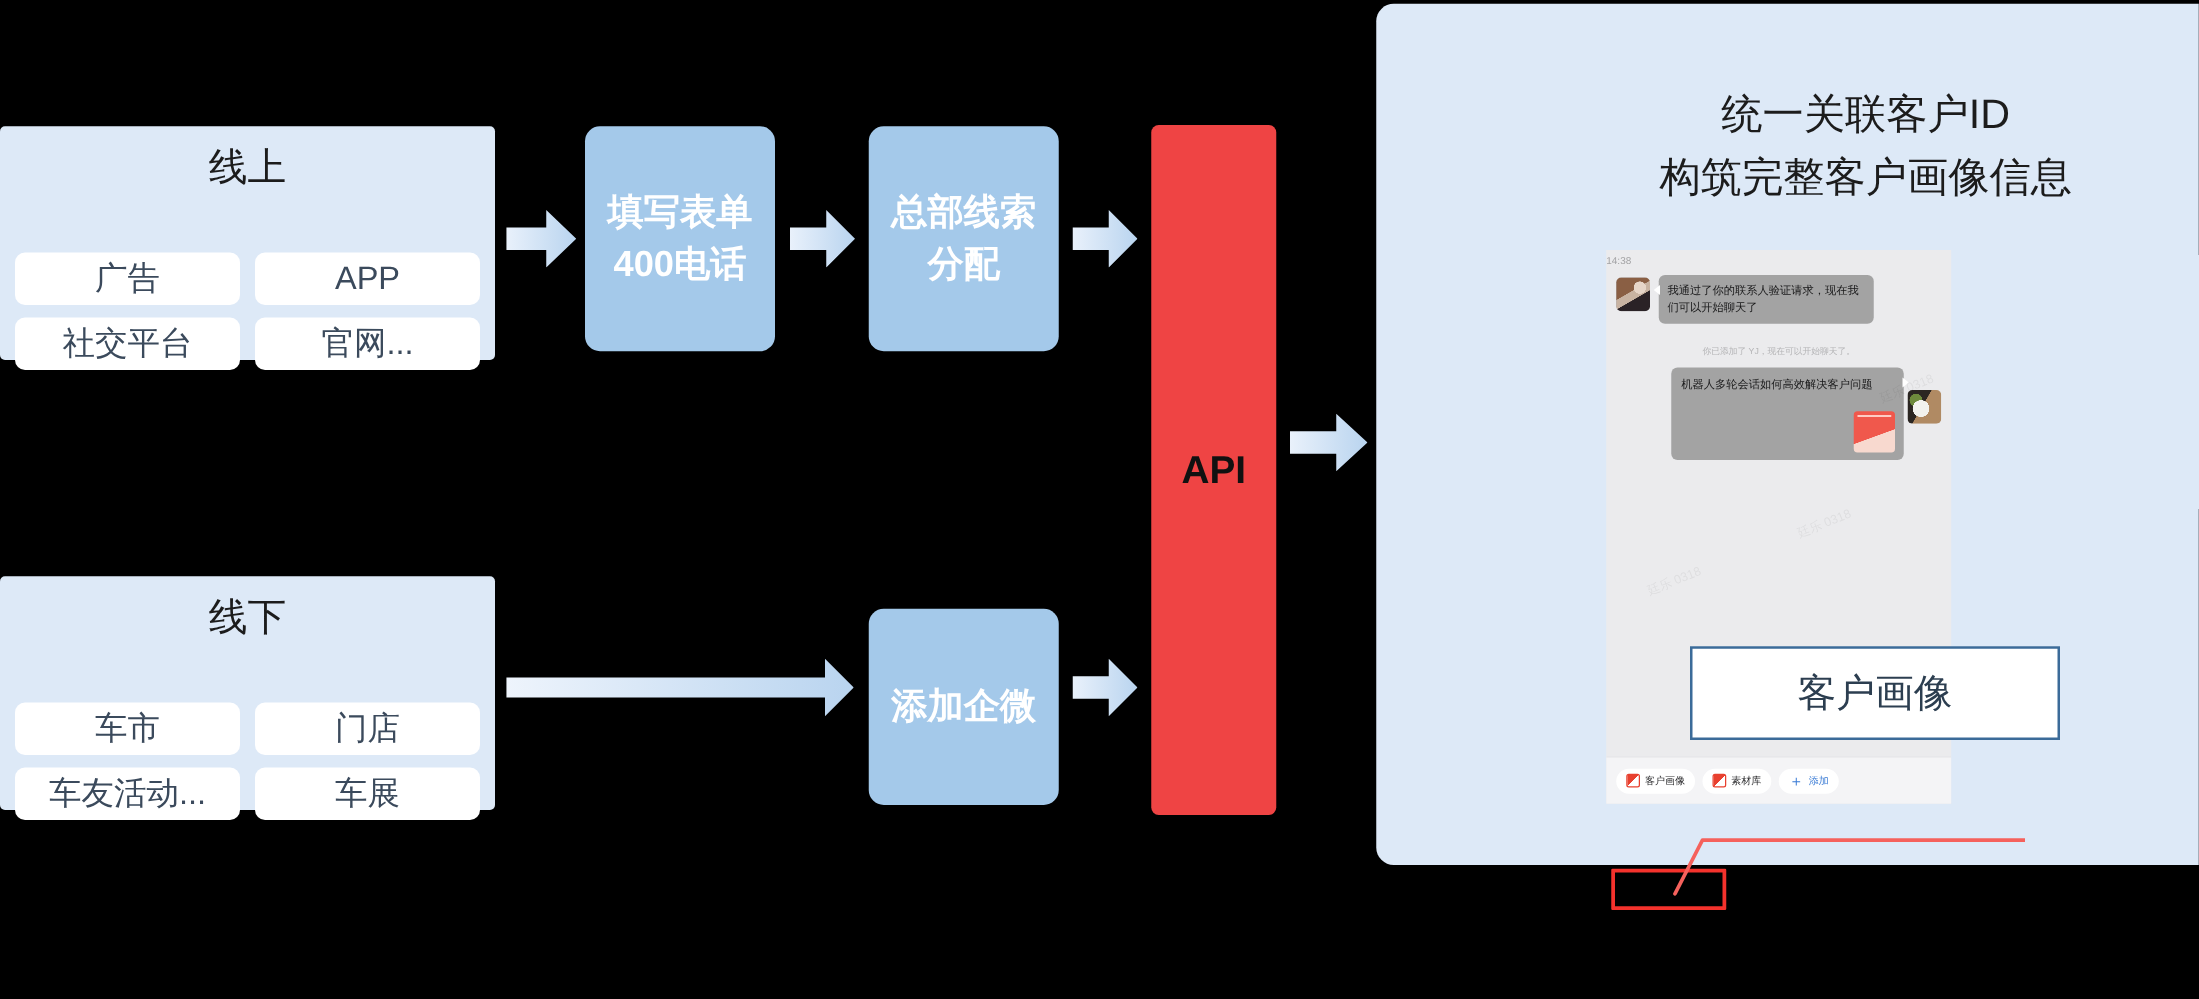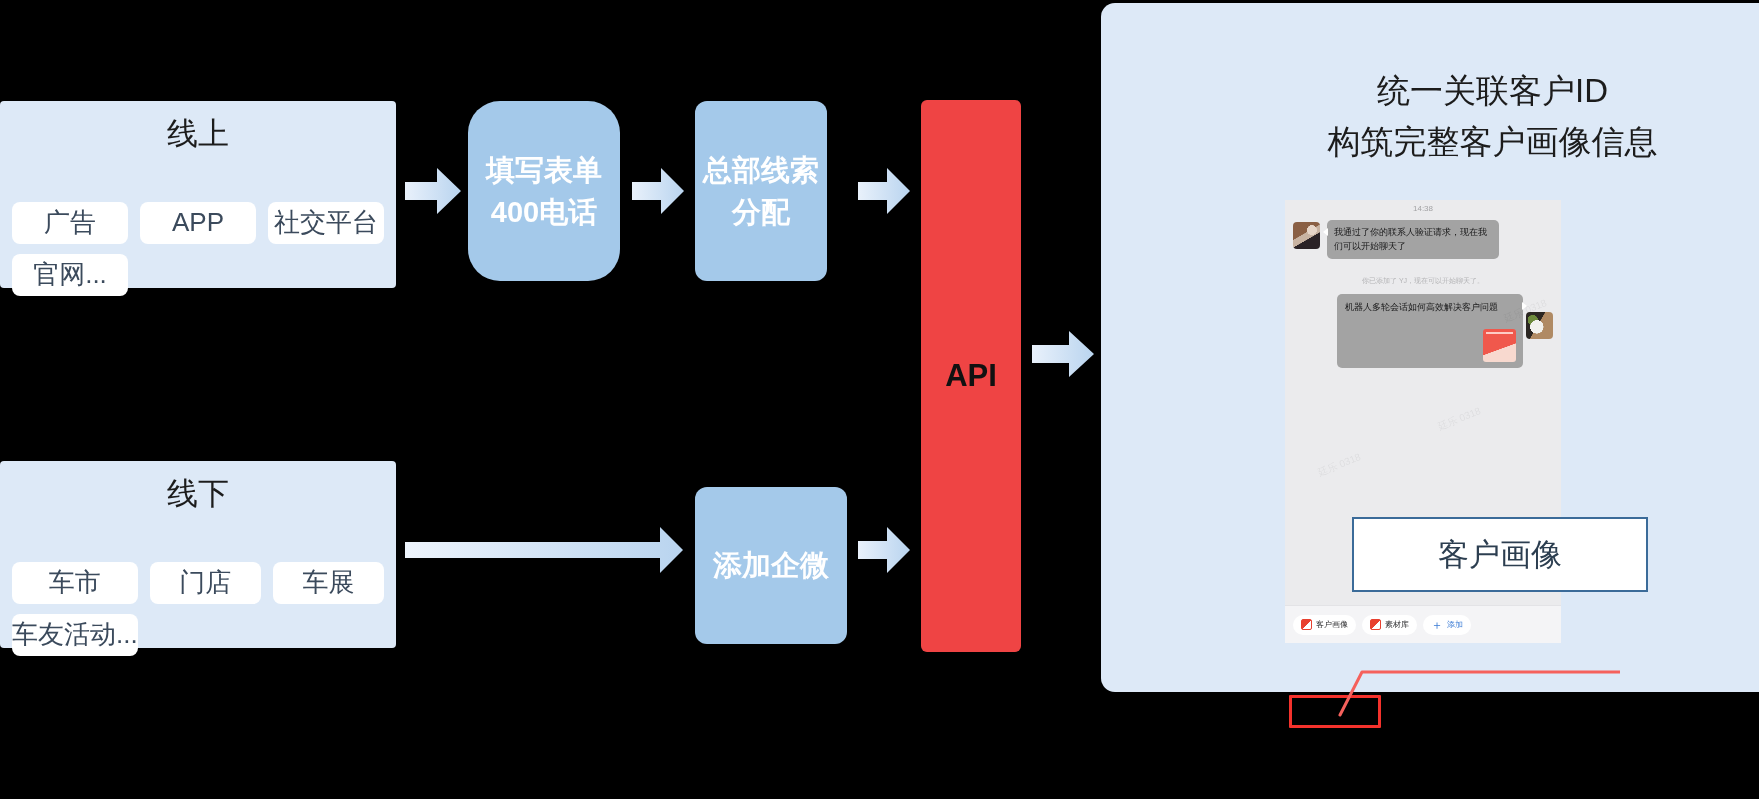--- a/index.html
+++ b/index.html
@@ -26,21 +26,21 @@
   .source-card .card-title {
     text-align: center;
     font-size: 31px;
     color: #1c1c1c;
     line-height: 1.25;
     margin-bottom: 10px;
     font-weight: 400;
   }
   .chip-grid {
     display: grid;
-    grid-template-columns: 1fr 1fr 1fr;
+    grid-template-columns: 1fr 1fr;
     gap: 10px 12px;
     margin-top: 48px;
   }
   .chip {
     background: #ffffff;
     border-radius: 8px;
     height: 42px;
     display: flex;
     align-items: center;
     justify-content: center;
@@ -61,22 +61,22 @@
     align-items: center;
     justify-content: center;
     text-align: center;
     color: #ffffff;
     font-weight: bold;
     font-size: 29px;
     line-height: 1.45;
     box-sizing: border-box;
     padding: 6px;
   }
-  #proc-form   { left: 468px; top: 101px; width: 152px; height: 180px; border-radius: 32px; }
-  #proc-lead   { left: 695px; top: 101px; width: 132px; height: 180px; }
+  #proc-form   { left: 468px; top: 101px; width: 152px; height: 180px; }
+  #proc-lead   { left: 695px; top: 101px; width: 152px; height: 180px; }
   #proc-wecom  { left: 695px; top: 487px; width: 152px; height: 157px; }
 
   
   #api-pillar {
     position: absolute;
     left: 921px;
     top: 100px;
     width: 100px;
     height: 552px;
     background: #ef4444;
@@ -135,21 +135,21 @@
     top: 200px;
     width: 276px;
     height: 443px;
     background: #ebebed;
     overflow: hidden;
   }
   #chat-timestamp {
     position: absolute;
     left: 0; right: 0;
     top: 4px;
-    text-align: center;
+    text-align: left;
     font-size: 8px;
     color: #a3a3a5;
   }
   .avatar {
     position: absolute;
     width: 27px;
     height: 27px;
     border-radius: 4px;
     overflow: hidden;
   }
@@ -340,22 +340,22 @@
     <div class="chip">社交平台</div>
     <div class="chip">官网...</div>
   </div>
 </div>
 
 <div class="source-card" id="card-offline">
   <div class="card-title">线下</div>
   <div class="chip-grid">
     <div class="chip">车市</div>
     <div class="chip">门店</div>
+    <div class="chip">车友活动...</div>
     <div class="chip">车展</div>
-    <div class="chip">车友活动...</div>
   </div>
 </div>
 
 <div class="arrow" id="arrow-online-form">
   <svg width="56" height="46" viewBox="0 0 56 46">
     <defs>
       <linearGradient id="ag1" x1="0" y1="0" x2="1" y2="0">
         <stop offset="0" stop-color="#e9f1fb"></stop>
           <stop offset="1" stop-color="#b9d4ef"></stop>
       </linearGradient>

